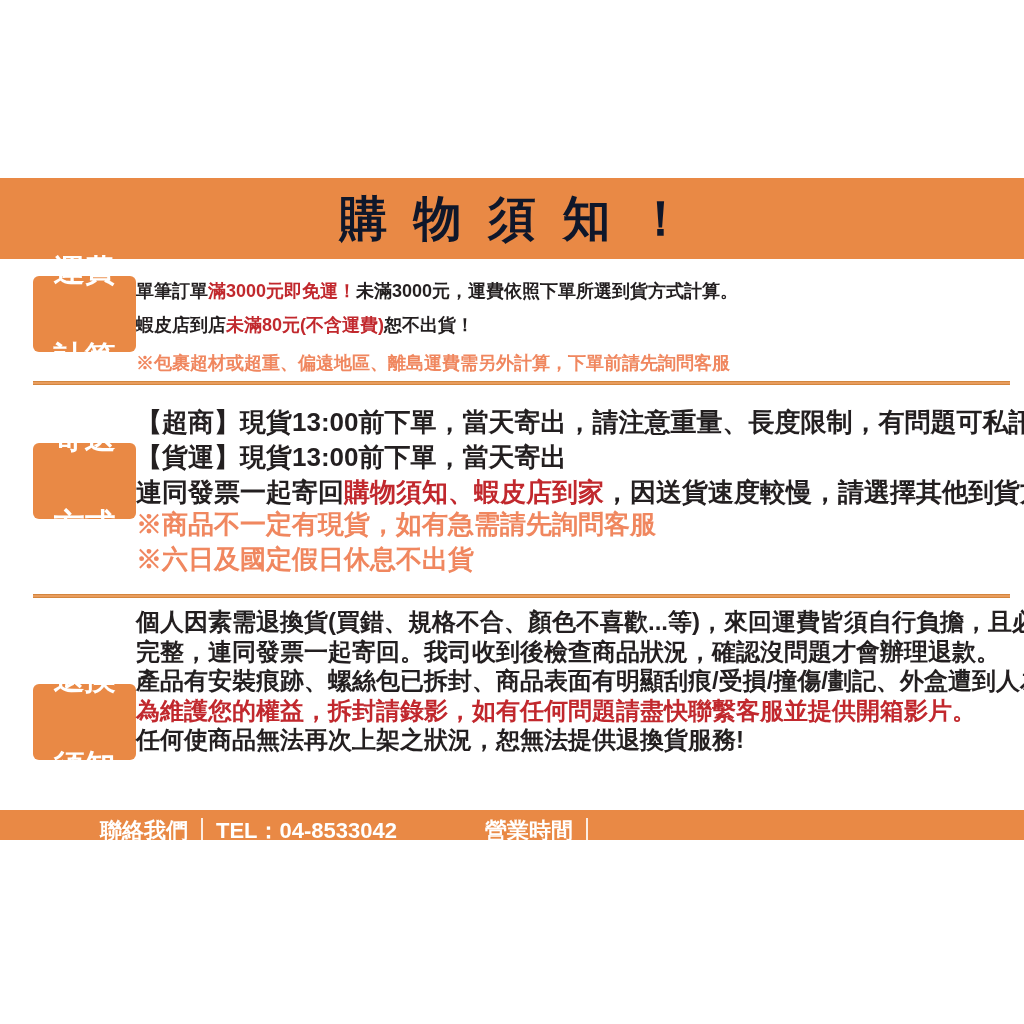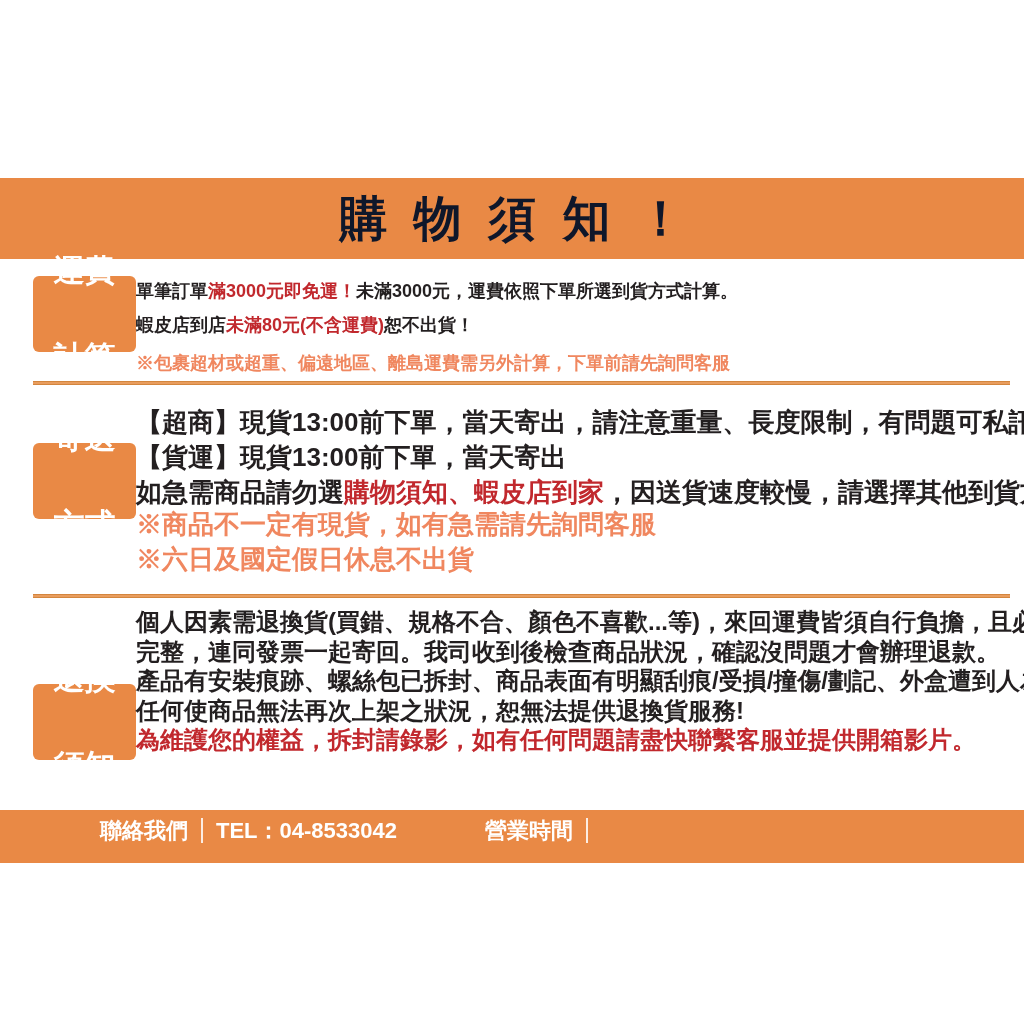--- a/index.html
+++ b/index.html
@@ -56,21 +56,21 @@
     font-size:19px;line-height:22.5px;
     color:var(--note);font-weight:bold;white-space:nowrap;
   }
   .divider{
     position:absolute;left:33px;width:977px;height:4px;
     background:linear-gradient(to bottom,#C97A2E 0%,#F3A96E 50%,#C97A2E 100%);
   }
   .divider.d1{top:381px;}
   .divider.d2{top:594px;}
   .footer-band{
-    position:absolute;left:0;top:810px;width:1024px;height:53px;
+    position:absolute;left:0;top:810px;width:1024px;height:30px;
     background:var(--accent);color:#fff;
   }
   .footer-group{
     position:absolute;top:0;height:41px;
     display:flex;align-items:center;gap:13px;
     font-size:22px;font-weight:bold;white-space:nowrap;
   }
   .footer-group.contact{left:100px;}
   .footer-group.hours{left:485px;}
   .footer-sep{
@@ -104,41 +104,41 @@
   <div class="divider d1"></div>
 
   <div class="sec-label s2">
     <span>寄送</span>
     <span>方式</span>
   </div>
   <div class="sec-text s2">
     <div class="sec-lines">
         <div class="line"><span class="seg-black">【超商】現貨13:00前下單，當天寄出，請注意重量、長度限制，有問題可私訊客服。</span></div>
         <div class="line"><span class="seg-black">【貨運】現貨13:00前下單，當天寄出</span></div>
-        <div class="line"><span class="seg-black">如急需商品請勿選</span><span class="seg-red">購物須知、蝦皮店到家</span><span class="seg-black">，因送貨速度較慢，請選擇其他到貨方式。</span></div>
+        <div class="line"><span class="seg-black">連同發票一起寄回</span><span class="seg-red">購物須知、蝦皮店到家</span><span class="seg-black">，因送貨速度較慢，請選擇其他到貨方式。</span></div>
       </div>
     <div class="sec-notes">
         <div class="line">※商品不一定有現貨，如有急需請先詢問客服</div>
         <div class="line">※六日及國定假日休息不出貨</div>
       </div>
   </div>
 
   <div class="divider d2"></div>
 
   <div class="sec-label s3">
     <span>退換</span>
     <span>須知</span>
   </div>
   <div class="sec-text s3">
     <div class="sec-lines">
         <div class="line"><span class="seg-black">個人因素需退換貨(買錯、規格不合、顏色不喜歡...等)，來回運費皆須自行負擔，且必須保持商品包裝</span></div>
         <div class="line"><span class="seg-black">完整，連同發票一起寄回。我司收到後檢查商品狀況，確認沒問題才會辦理退款。</span></div>
         <div class="line"><span class="seg-black">產品有安裝痕跡、螺絲包已拆封、商品表面有明顯刮痕/受損/撞傷/劃記、外盒遭到人為破壞...等</span></div>
+        <div class="line"><span class="seg-red">為維護您的權益，拆封請錄影，如有任何問題請盡快聯繫客服並提供開箱影片。</span></div>
         <div class="line"><span class="seg-black">任何使商品無法再次上架之狀況，恕無法提供退換貨服務!</span></div>
-        <div class="line"><span class="seg-red">為維護您的權益，拆封請錄影，如有任何問題請盡快聯繫客服並提供開箱影片。</span></div>
       </div>
   </div>
 
   <div class="footer-band">
     <div class="footer-group contact">
       <span>聯絡我們</span>
       <span class="footer-sep"></span>
       <span>TEL：04-8533042</span>
     </div>
     <div class="footer-group hours">

